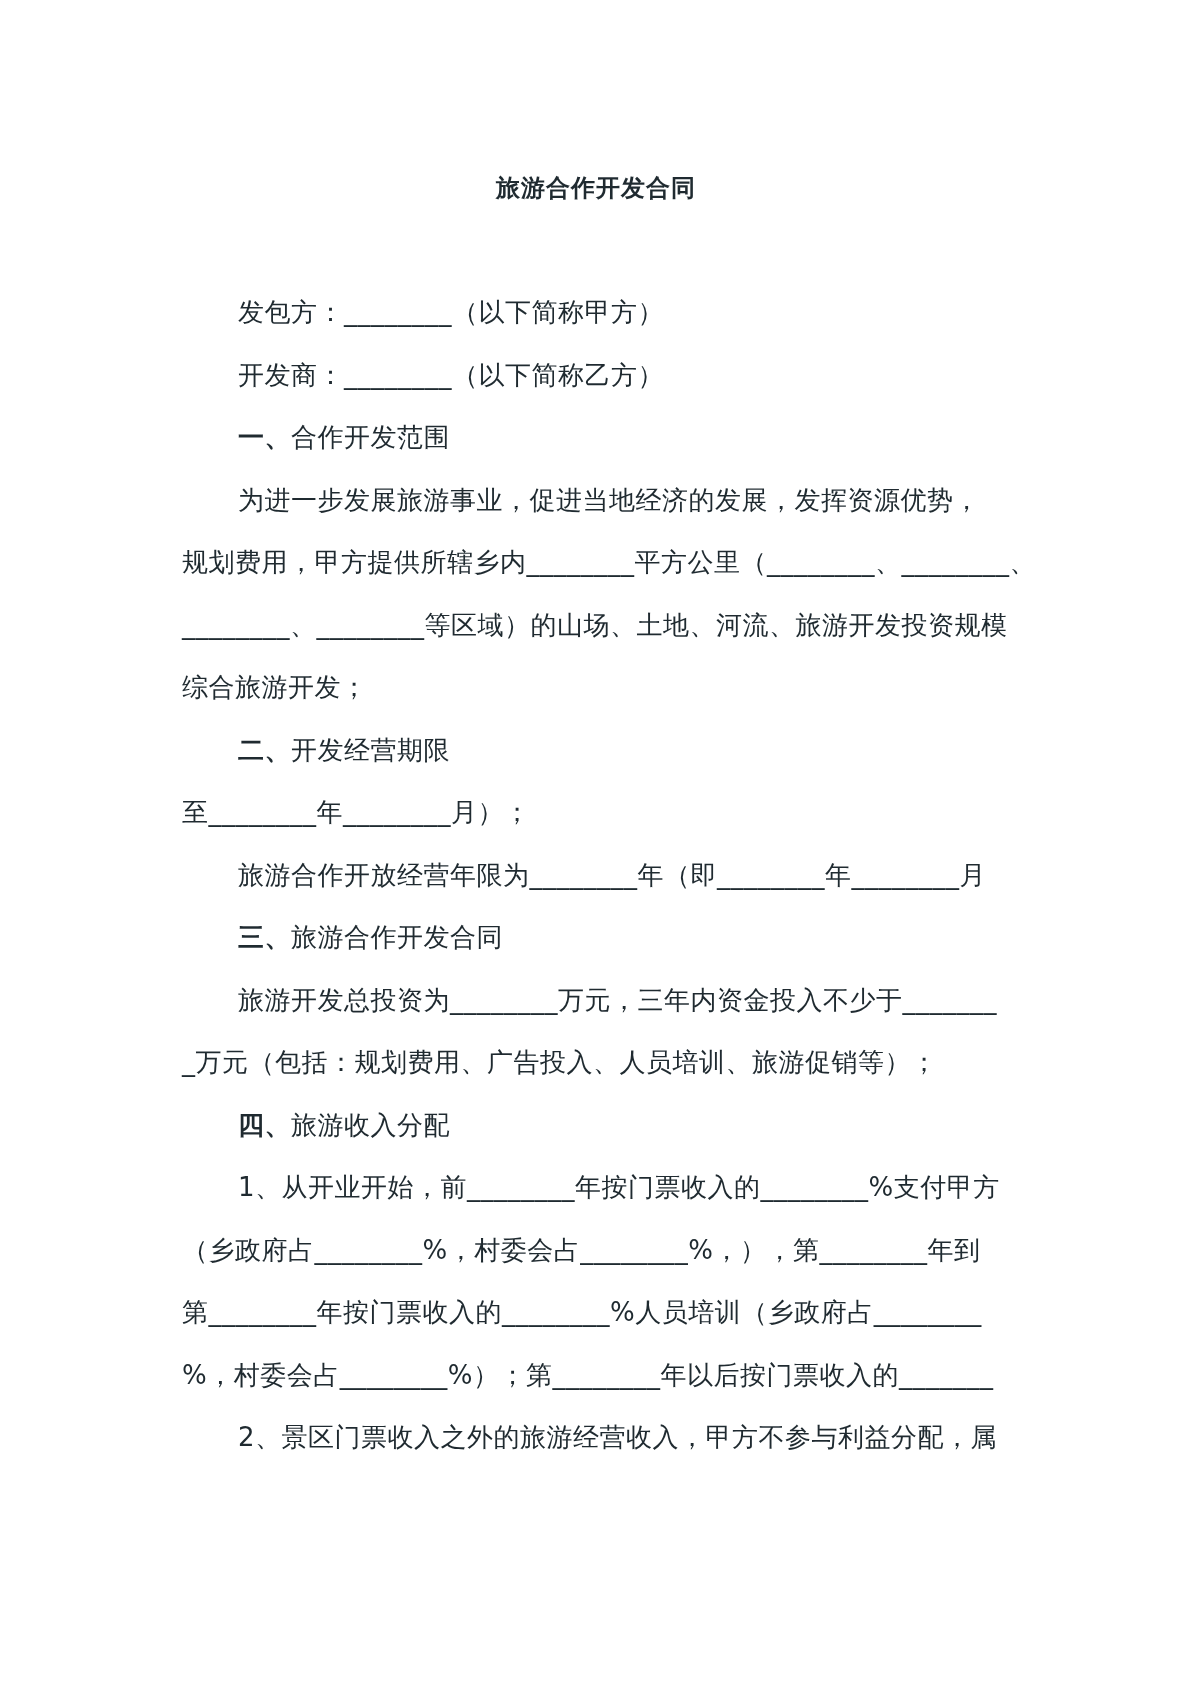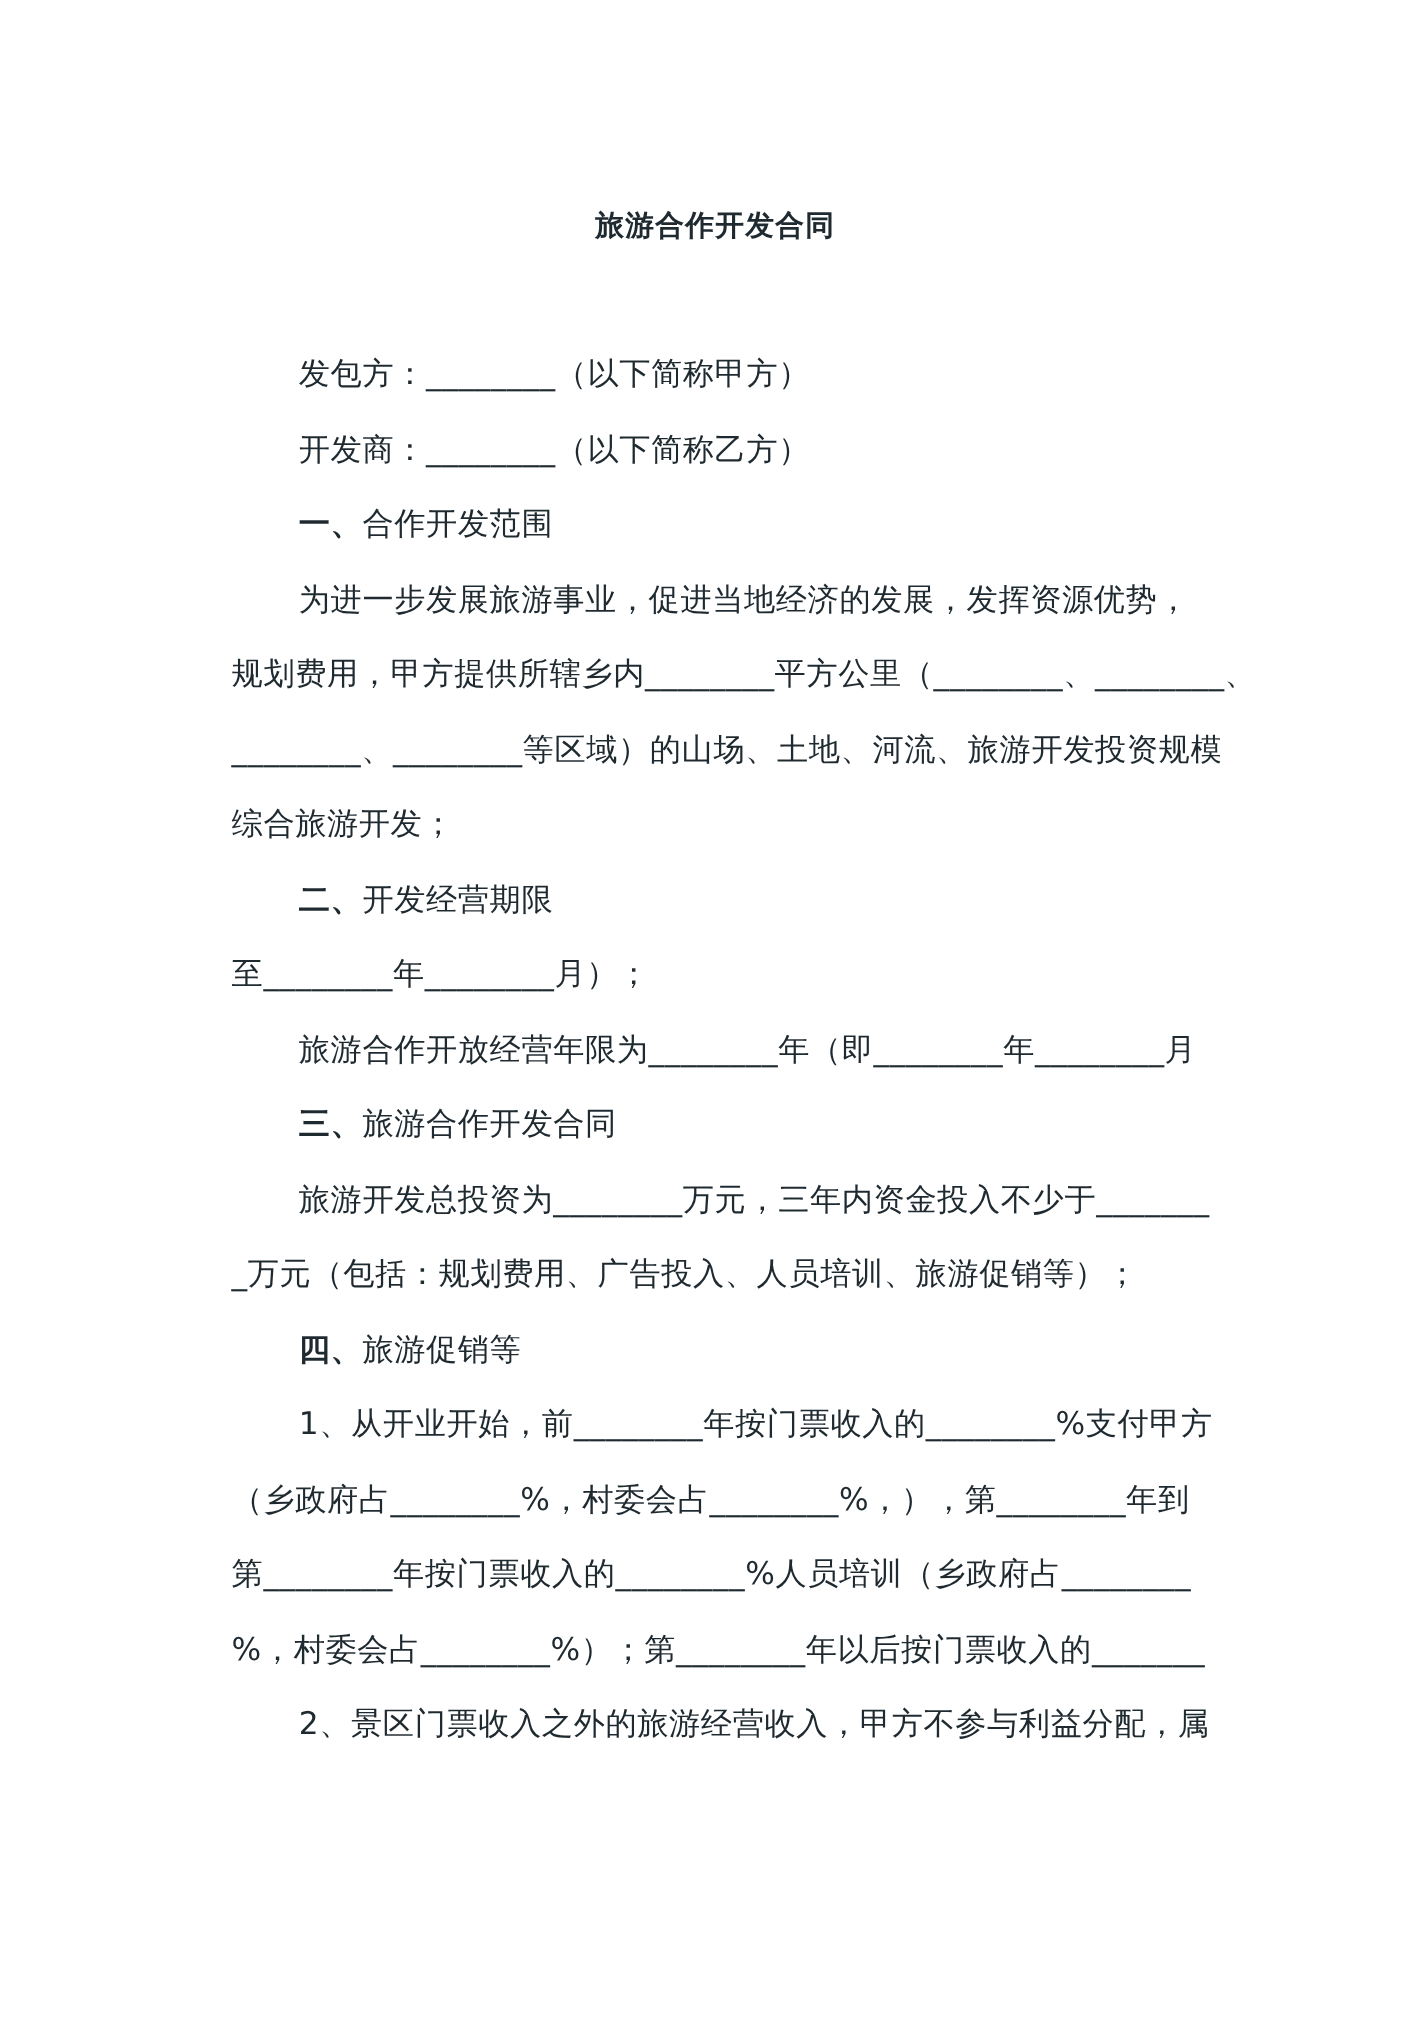--- a/index.html
+++ b/index.html
@@ -28,21 +28,21 @@
     top: 168px;
     text-align: center;
     font-size: 24px;
     font-weight: bold;
     letter-spacing: 1px;
     line-height: 40px;
     color: #1f2a30;
   }
   .body {
     position: absolute;
-    left: 13px;
+    left: 2px;
     top: 292px;
     width: 832px;
   }
   .line {
     height: 62.5px;
     line-height: 40px;
     font-size: 26px;
     white-space: nowrap;
     letter-spacing: 0.5px;
   }
@@ -62,20 +62,20 @@
     <div class="line indent"><span class="heading-num"></span><span>为进一步发展旅游事业，促进当地经济的发展，发挥资源优势，</span></div>
     <div class="line"><span class="heading-num"></span><span>规划费用，甲方提供所辖乡内________平方公里（________、________、</span></div>
     <div class="line"><span class="heading-num"></span><span>________、________等区域）的山场、土地、河流、旅游开发投资规模</span></div>
     <div class="line"><span class="heading-num"></span><span>综合旅游开发；</span></div>
     <div class="line indent"><span class="heading-num">二、</span><span>开发经营期限</span></div>
     <div class="line"><span class="heading-num"></span><span>至________年________月）；</span></div>
     <div class="line indent"><span class="heading-num"></span><span>旅游合作开放经营年限为________年（即________年________月</span></div>
     <div class="line indent"><span class="heading-num">三、</span><span>旅游合作开发合同</span></div>
     <div class="line indent"><span class="heading-num"></span><span>旅游开发总投资为________万元，三年内资金投入不少于_______</span></div>
     <div class="line"><span class="heading-num"></span><span>_万元（包括：规划费用、广告投入、人员培训、旅游促销等）；</span></div>
-    <div class="line indent"><span class="heading-num">四、</span><span>旅游促销等</span></div>
+    <div class="line indent"><span class="heading-num">四、</span><span>旅游收入分配</span></div>
     <div class="line indent"><span class="heading-num"></span><span>1、从开业开始，前________年按门票收入的________%支付甲方</span></div>
     <div class="line"><span class="heading-num"></span><span>（乡政府占________%，村委会占________%，），第________年到</span></div>
     <div class="line"><span class="heading-num"></span><span>第________年按门票收入的________%人员培训（乡政府占________</span></div>
     <div class="line"><span class="heading-num"></span><span>%，村委会占________%）；第________年以后按门票收入的_______</span></div>
     <div class="line indent"><span class="heading-num"></span><span>2、景区门票收入之外的旅游经营收入，甲方不参与利益分配，属</span></div>
   </div>
 </div>
 
 </body></html>

